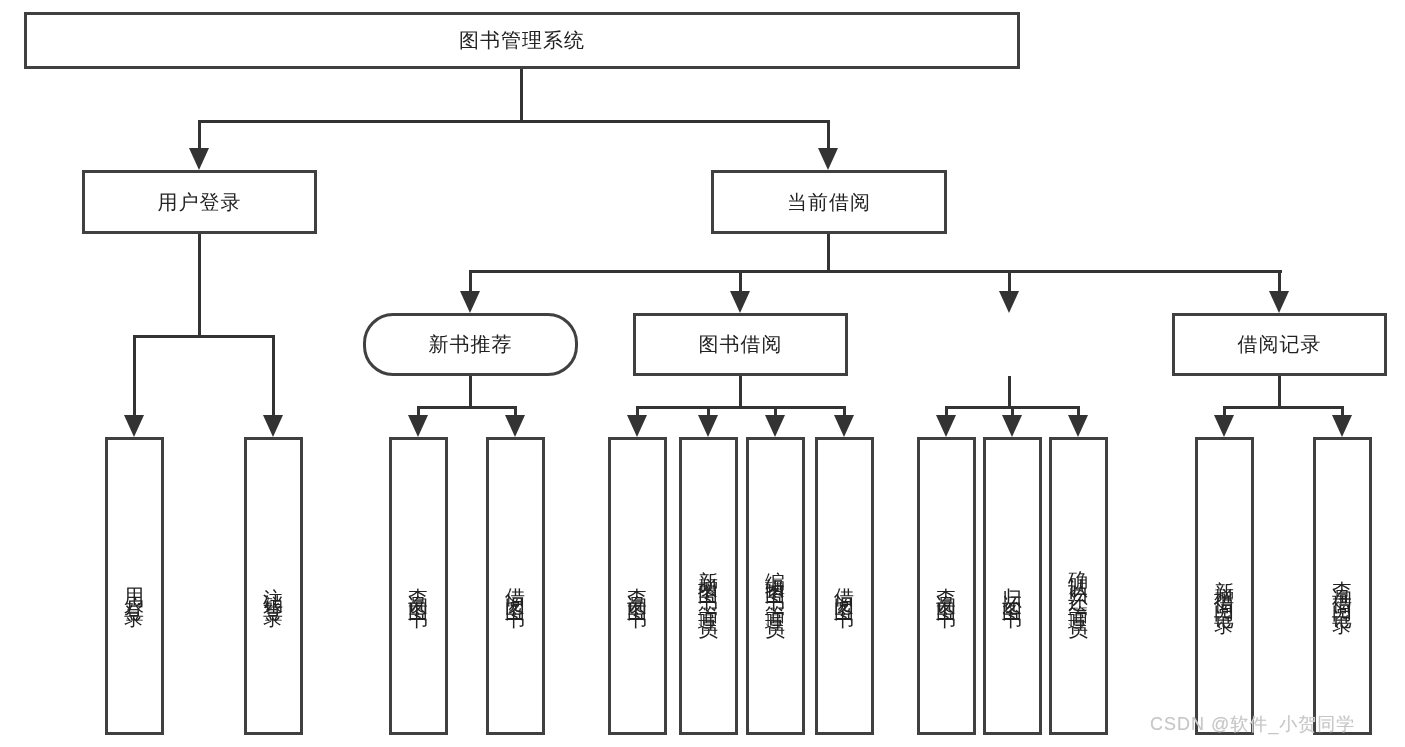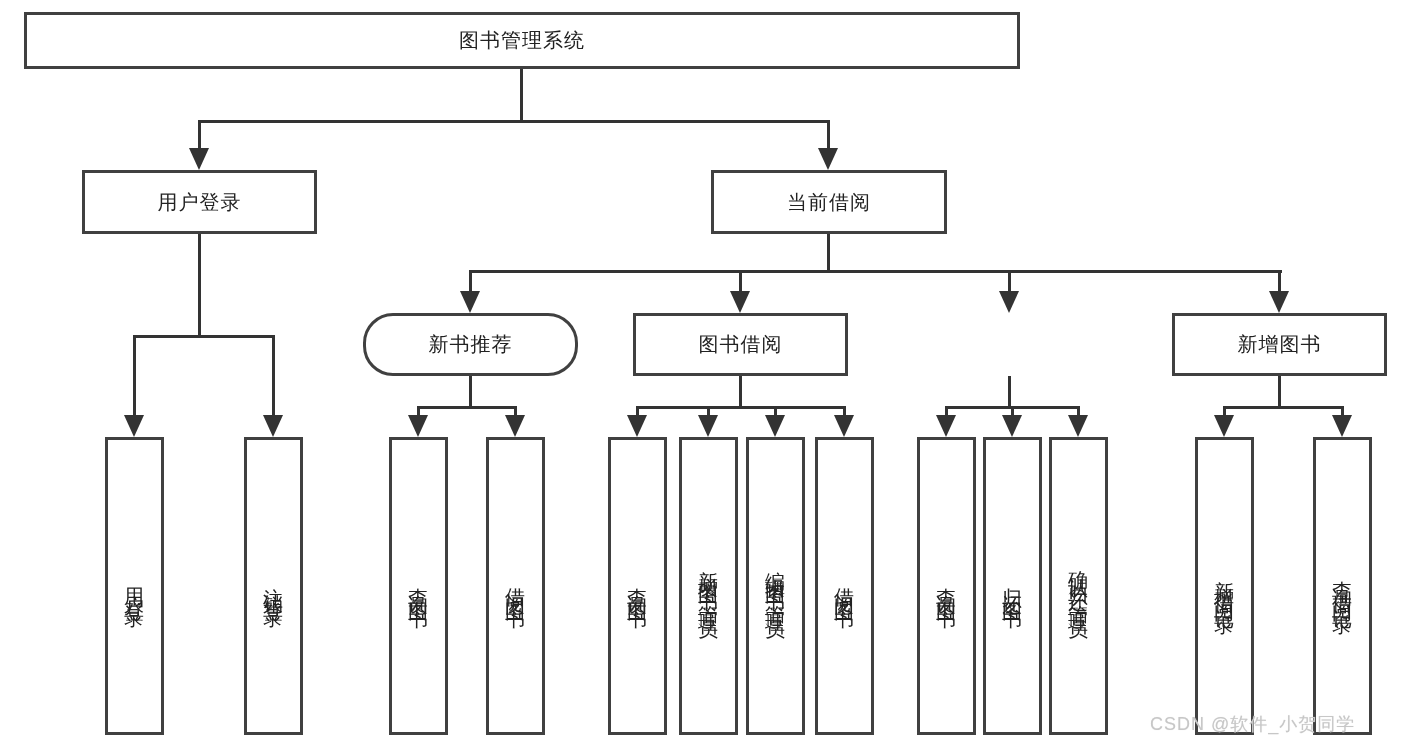--- a/index.html
+++ b/index.html
@@ -90,21 +90,21 @@
   <div class="arrow" style="left:999px;  top:291px;"></div>
   <div class="arrow" style="left:1269px; top:291px;"></div>
 
   <div class="box n3 n3a">
     <span>新书推荐</span>
   </div>
   <div class="box n3 n3b">
     <span>图书借阅</span>
   </div>
   <div class="box n3 n3d">
-    <span>新增图书</span>
+    <span>借阅记录</span>
   </div>
 
   <div class="v" style="left:198px; top:234px; width:3px; height:104px;"></div>
   <div class="h" style="left:133px; top:335px; width:142px; height:3px;"></div>
   <div class="v" style="left:133px; top:335px; width:3px; height:82px;"></div>
   <div class="v" style="left:272px; top:335px; width:3px; height:82px;"></div>
   <div class="arrow" style="left:124px; top:415px;"></div>
   <div class="arrow" style="left:263px; top:415px;"></div>
 
   <div class="v" style="left:469px; top:376px; width:3px; height:32px;"></div>

